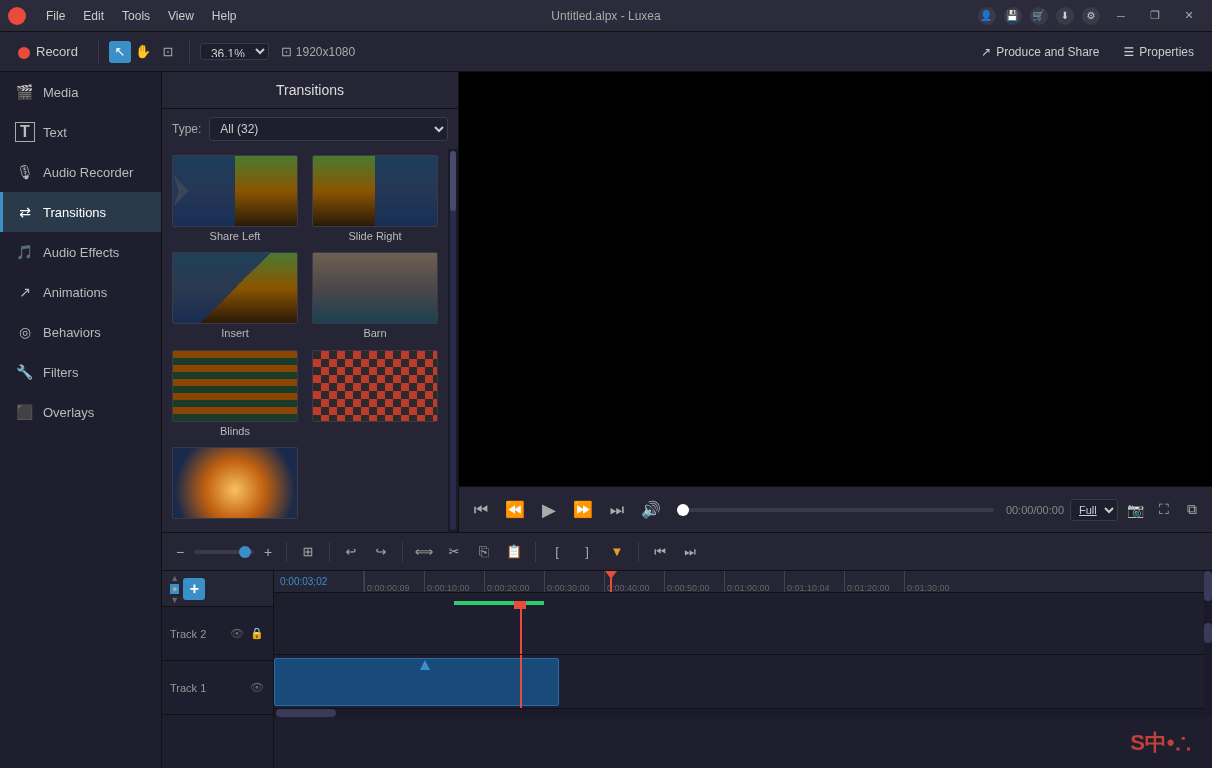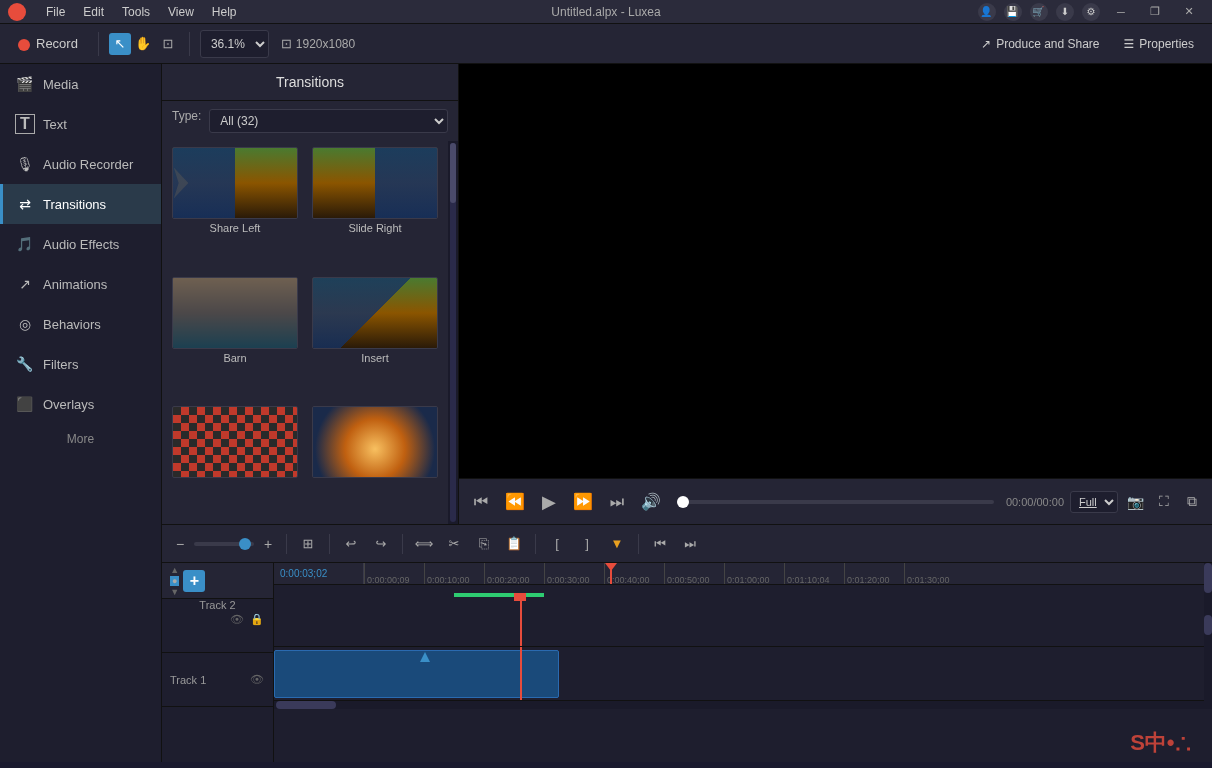--- a/index.html
+++ b/index.html
@@ -1,56 +1,56 @@
 <!DOCTYPE html>
 <html><head>
   <meta charset="utf-8">
   <style>
     * { margin: 0; padding: 0; box-sizing: border-box; }
     body { width: 1212px; height: 768px; background: #1a1a2e; font-family: 'Segoe UI', Arial, sans-serif; color: #ccc; overflow: hidden; font-size: 12px; }
 
     
-    .titlebar { height: 24px; background: #2b2b3b; display: flex; align-items: center; justify-content: space-between; padding: 0 8px; border-bottom: 1px solid #111; }
+    .titlebar { height: 32px; background: #2b2b3b; display: flex; align-items: center; justify-content: space-between; padding: 0 8px; border-bottom: 1px solid #111; }
     .titlebar-left { display: flex; align-items: center; gap: 12px; }
     .titlebar-logo { width: 18px; height: 18px; background: #e74c3c; border-radius: 50%; }
     .titlebar-menu { display: flex; gap: 2px; }
     .titlebar-menu span { padding: 2px 8px; font-size: 12px; color: #ccc; cursor: pointer; }
     .titlebar-title { font-size: 12px; color: #aaa; position: absolute; left: 50%; transform: translateX(-50%); }
     .win-controls { display: flex; gap: 4px; }
     .win-ctrl { width: 30px; height: 30px; display: flex; align-items: center; justify-content: center; font-size: 11px; color: #aaa; cursor: pointer; }
     .titlebar-icons { display: flex; gap: 8px; align-items: center; }
     .titlebar-icon { width: 18px; height: 18px; border-radius: 50%; background: #3a3a4a; display: flex; align-items: center; justify-content: center; font-size: 10px; cursor: pointer; }
 
     
     .toolbar { height: 40px; background: #252535; display: flex; align-items: center; padding: 0 8px; gap: 4px; border-bottom: 1px solid #111; }
     .record-btn { display: flex; align-items: flex-end; gap: 6px; padding: 4px 10px; background: transparent; border: none; color: #ccc; cursor: pointer; font-size: 13px; }
     .record-dot { width: 12px; height: 12px; background: #e74c3c; border-radius: 50%; }
     .toolbar-sep { width: 1px; height: 24px; background: #3a3a4a; margin: 0 6px; }
     .toolbar-right { margin-left: auto; display: flex; align-items: center; gap: 4px; }
     .tool-btn { display: flex; align-items: center; gap: 5px; padding: 4px 10px; background: transparent; border: none; color: #ccc; cursor: pointer; font-size: 12px; border-radius: 3px; }
     .tool-icon-group { display: flex; align-items: center; gap: 2px; }
     .tool-icon { width: 22px; height: 22px; display: flex; align-items: center; justify-content: center; cursor: pointer; border-radius: 3px; font-size: 13px; color: #aaa; }
     .tool-icon:hover, .tool-icon.active { background: #3a8fc7; color: white; }
-    .zoom-select { background: #1e1e2e; border: 1px solid #3a3a4a; color: #ccc; padding: 2px 6px; border-radius: 3px; font-size: 12px; height: 28px; }
+    .zoom-select { background: #1e1e2e; border: 1px solid #3a3a4a; color: #ccc; padding: 2px 6px; border-radius: 3px; font-size: 12px; height: 17px; }
     .res-display { display: flex; align-items: center; gap: 4px; font-size: 12px; color: #aaa; padding: 0 8px; }
 
     
     .main-layout { display: flex; height: calc(768px - 30px - 40px); }
 
     
     .sidebar { width: 162px; background: #1e1e2e; border-right: 1px solid #111; display: flex; flex-direction: column; }
     .sidebar-item { display: flex; align-items: center; gap: 8px; padding: 10px 12px; cursor: pointer; color: #bbb; font-size: 13px; border-left: 3px solid transparent; }
     .sidebar-item.active { background: #2a3a4a; border-left-color: #3a8fc7; color: #fff; }
     .sidebar-icon { width: 20px; height: 20px; display: flex; align-items: center; justify-content: center; font-size: 14px; flex-shrink: 0; }
     .sidebar-more { text-align: center; padding: 8px; cursor: pointer; color: #888; font-size: 12px; }
 
     
     .panel { width: 297px; background: #252535; border-right: 1px solid #111; display: flex; flex-direction: column; }
     .panel-header { text-align: center; padding: 10px; font-size: 14px; color: #ddd; border-bottom: 1px solid #111; }
-    .panel-filter { display: flex; align-items: flex-start; gap: 8px; padding: 8px 10px; }
+    .panel-filter { display: flex; align-items: center; gap: 8px; padding: 8px 10px; }
     .filter-label { font-size: 12px; color: #aaa; flex-shrink: 0; }
     .filter-select { flex: 1; background: #1e1e2e; border: 1px solid #3a3a4a; color: #ccc; padding: 3px 6px; border-radius: 3px; font-size: 12px; }
     .transitions-grid { flex: 1; overflow-y: auto; padding: 6px; display: grid; grid-template-columns: 1fr 1fr; gap: 6px; position: relative; }
     .transitions-grid::-webkit-scrollbar { width: 8px; }
     .transitions-grid::-webkit-scrollbar-track { background: #1a1a2a; }
     .transitions-grid::-webkit-scrollbar-thumb { background: #3a3a5a; border-radius: 4px; }
     .transition-item { display: flex; flex-direction: column; align-items: center; cursor: pointer; }
     .transition-thumb { width: 126px; height: 72px; border: 1px solid #3a3a4a; border-radius: 2px; overflow: hidden; position: relative; }
     .transition-label { font-size: 11px; color: #bbb; margin-top: 3px; text-align: center; }
 
@@ -187,21 +187,20 @@
       <span>Behaviors</span>
     </div>
     <div class="sidebar-item">
       <div class="sidebar-icon">🔧</div>
       <span>Filters</span>
     </div>
     <div class="sidebar-item">
       <div class="sidebar-icon">⬛</div>
       <span>Overlays</span>
     </div>
-    <div class="sidebar-more">More</div>
   </div>
 
   <div style="flex:1;display:flex;flex-direction:column;overflow:hidden;">
 
     <div style="flex:1;display:flex;overflow:hidden;">
 
       <div class="panel">
         <div class="panel-header">Transitions</div>
         <div class="panel-filter">
           <span class="filter-label">Type:</span>
@@ -230,38 +229,44 @@
             <div class="transition-item">
               <div class="transition-thumb">
                 <div style="position:absolute;inset:0;background:linear-gradient(to bottom,#4a7a30,#8B5500,#2a1a08);"></div>
                 <div style="position:absolute;inset:0;background:linear-gradient(to left,rgba(20,50,100,0.85) 50%,transparent 50%);"></div>
               </div>
               <span class="transition-label">Slide Right</span>
             </div>
 
             <div class="transition-item">
               <div class="transition-thumb">
+                <div style="position:absolute;inset:0;background:linear-gradient(to bottom,#4a7a30,#8B5500,#2a1a08);"></div>
+                <div style="position:absolute;inset:0;background:linear-gradient(135deg,rgba(20,50,100,0.8) 50%,transparent 50%);"></div>
+              </div>
+              <span class="transition-label">Insert</span>
+            </div>
+
+            <div class="transition-item">
+              <div class="transition-thumb">
                 <div style="position:absolute;inset:0;background:linear-gradient(to bottom,#c07020 0%,#7a4010 50%,#1a3020 100%);"></div>
                 <div style="position:absolute;inset:0;display:flex;flex-direction:column;">
                   <div style="flex:1;background:rgba(30,80,130,0.5);"></div>
                   <div style="flex:1;background:rgba(30,80,130,0.5);"></div>
                 </div>
               </div>
               <span class="transition-label">Barn</span>
             </div>
 
-            <div class="transition-item">
-              <div class="transition-thumb">
-                <div style="position:absolute;inset:0;background:linear-gradient(to bottom,#4a7a30,#8B5500,#2a1a08);"></div>
-                <div style="position:absolute;inset:0;background:linear-gradient(135deg,rgba(20,50,100,0.8) 50%,transparent 50%);"></div>
-              </div>
-              <span class="transition-label">Insert</span>
-            </div>
-
-
+
+            <div class="transition-item">
+              <div class="transition-thumb">
+                <div style="position:absolute;inset:0;background:repeating-linear-gradient(to bottom,#8B4500 0px,#8B4500 7px,#1a3a2a 7px,#1a3a2a 14px);"></div>
+              </div>
+              <span class="transition-label">Blinds</span>
+            </div>
 
             <div class="transition-item">
               <div class="transition-thumb" style="background:repeating-conic-gradient(#c0392b 0% 25%,#2a2a2a 0% 50%) 0 0/16px 16px;"></div>
               <span class="transition-label"></span>
             </div>
 
             <div class="transition-item">
               <div class="transition-thumb">
                 <div style="position:absolute;inset:0;background:radial-gradient(circle at 50% 60%,#f8c060 0%,#c06010 40%,#1a2a4a 80%);"></div>
               </div>
@@ -345,21 +350,21 @@
             <div style="display:flex;align-items:center;gap:4px;">
               <div style="display:flex;flex-direction:column;align-items:center;gap:1px;">
                 <span style="font-size:9px;color:#666;">▲</span>
                 <span style="font-size:9px;color:#aaa;background:#3a8fc7;padding:0 2px;">●</span>
                 <span style="font-size:9px;color:#666;">▼</span>
               </div>
               <div class="add-btn">+</div>
             </div>
           </div>
 
-          <div class="track-label" style="height:54px;flex-direction:column;">
+          <div class="track-label" style="height:54px;">
             <span>Track 2</span>
             <div class="track-icons">
               <div class="track-icon">👁</div>
               <div class="track-icon">🔒</div>
             </div>
           </div>
 
           <div class="track-label" style="height:54px;">
             <span>Track 1</span>
             <div class="track-icons">

